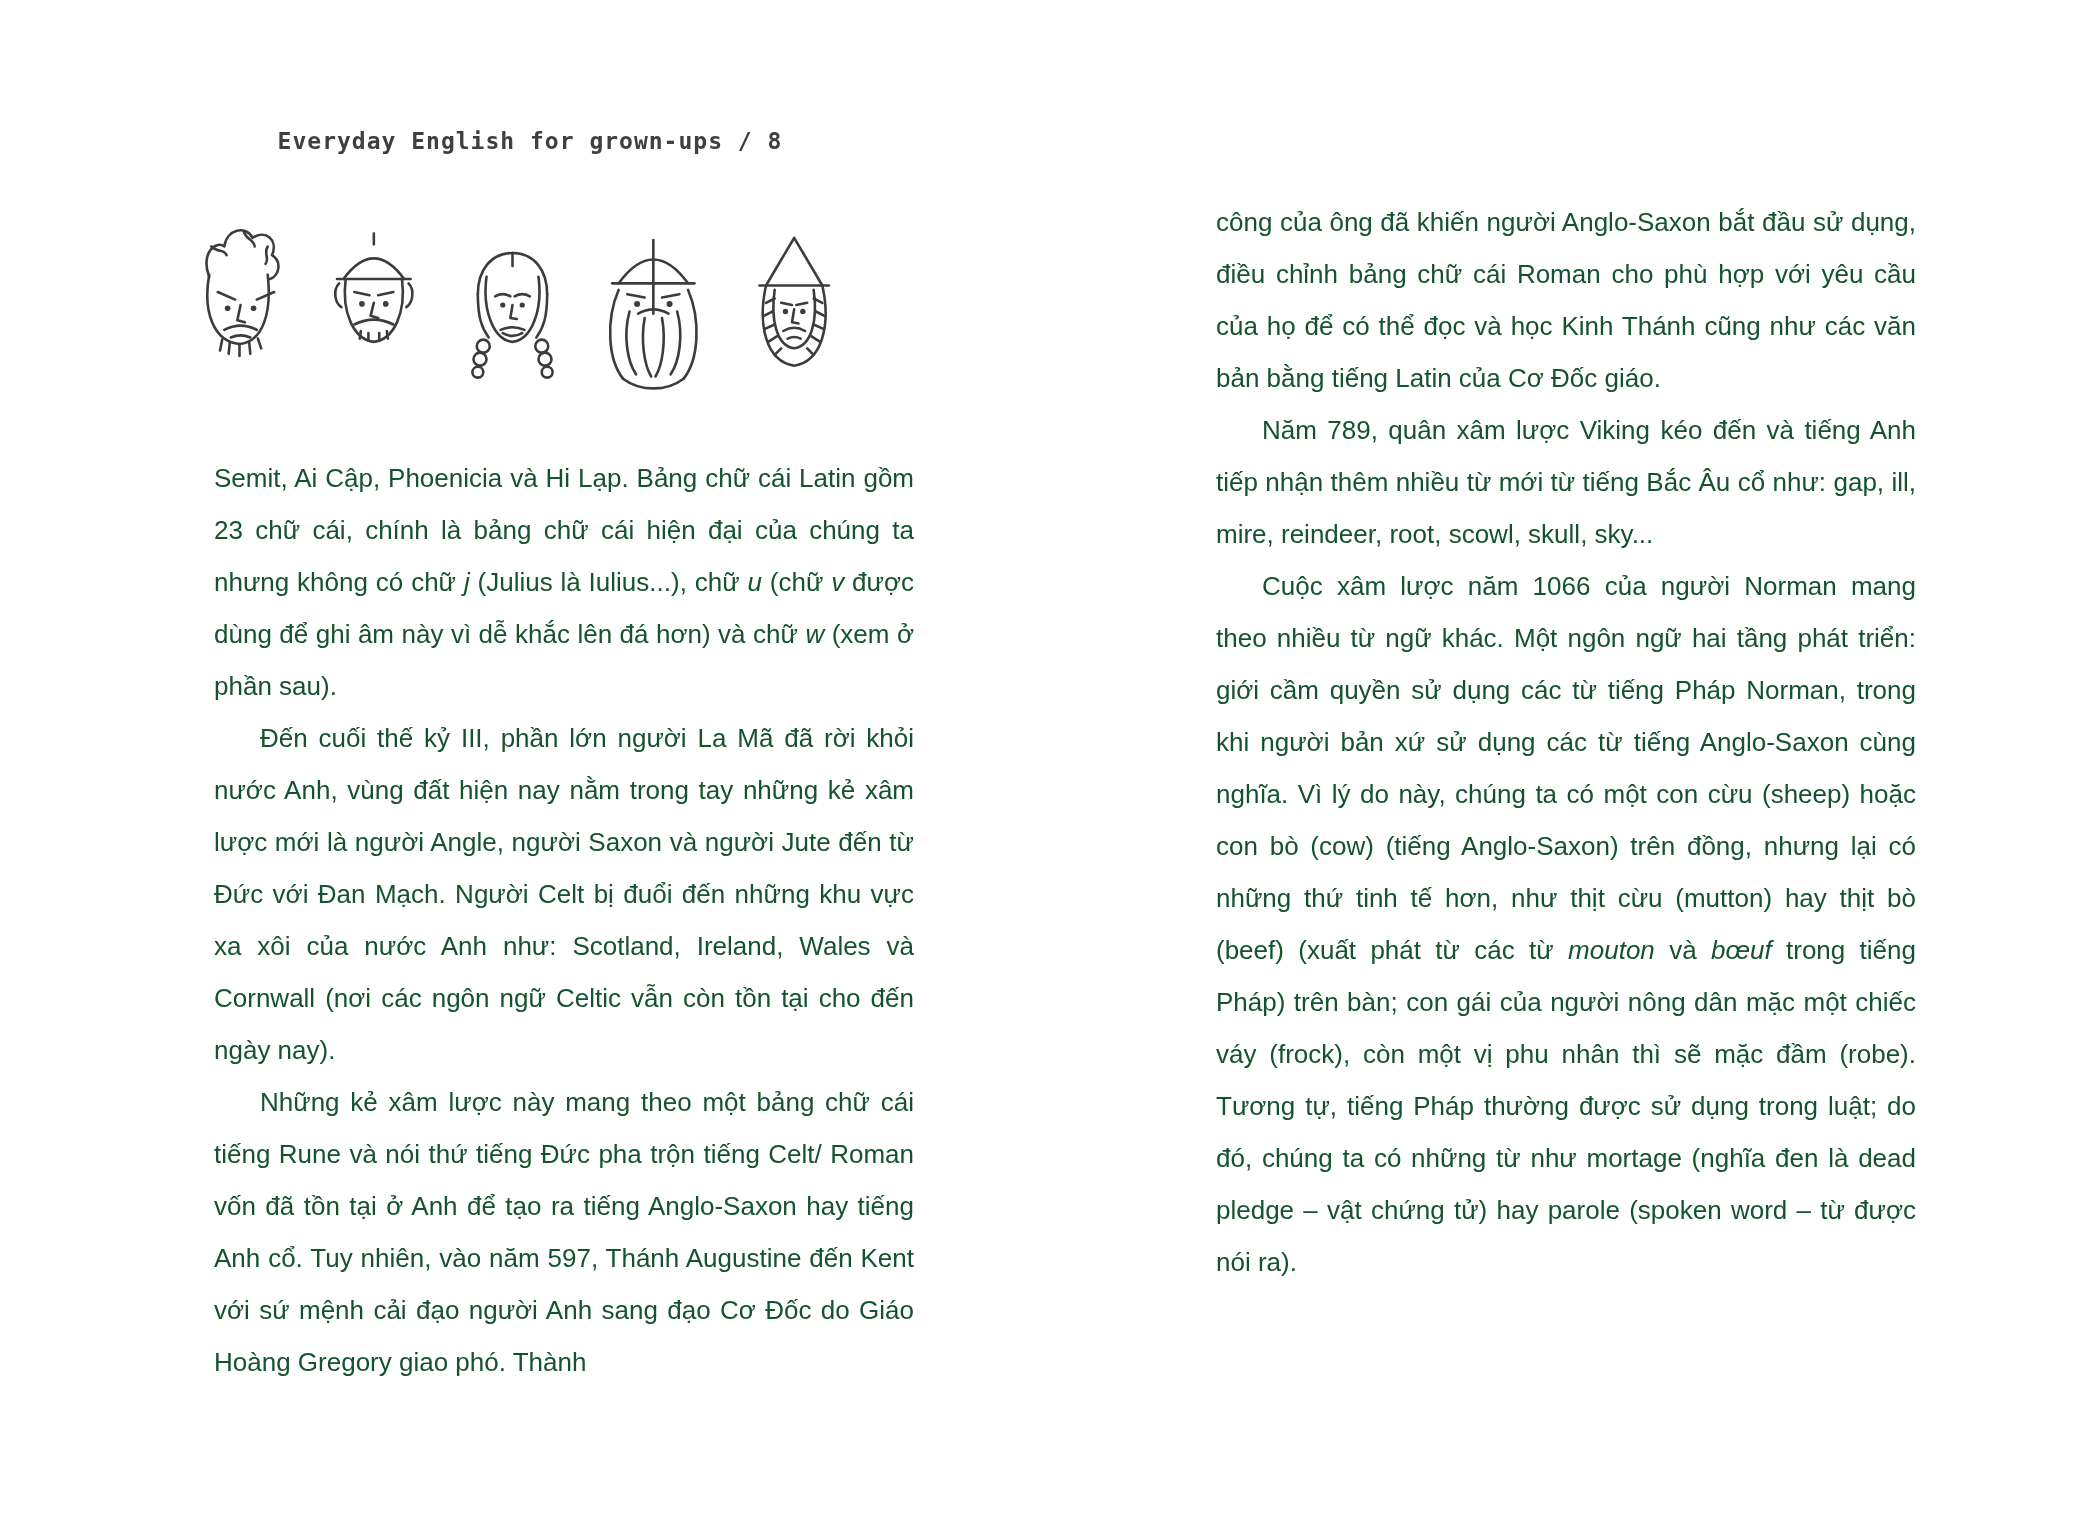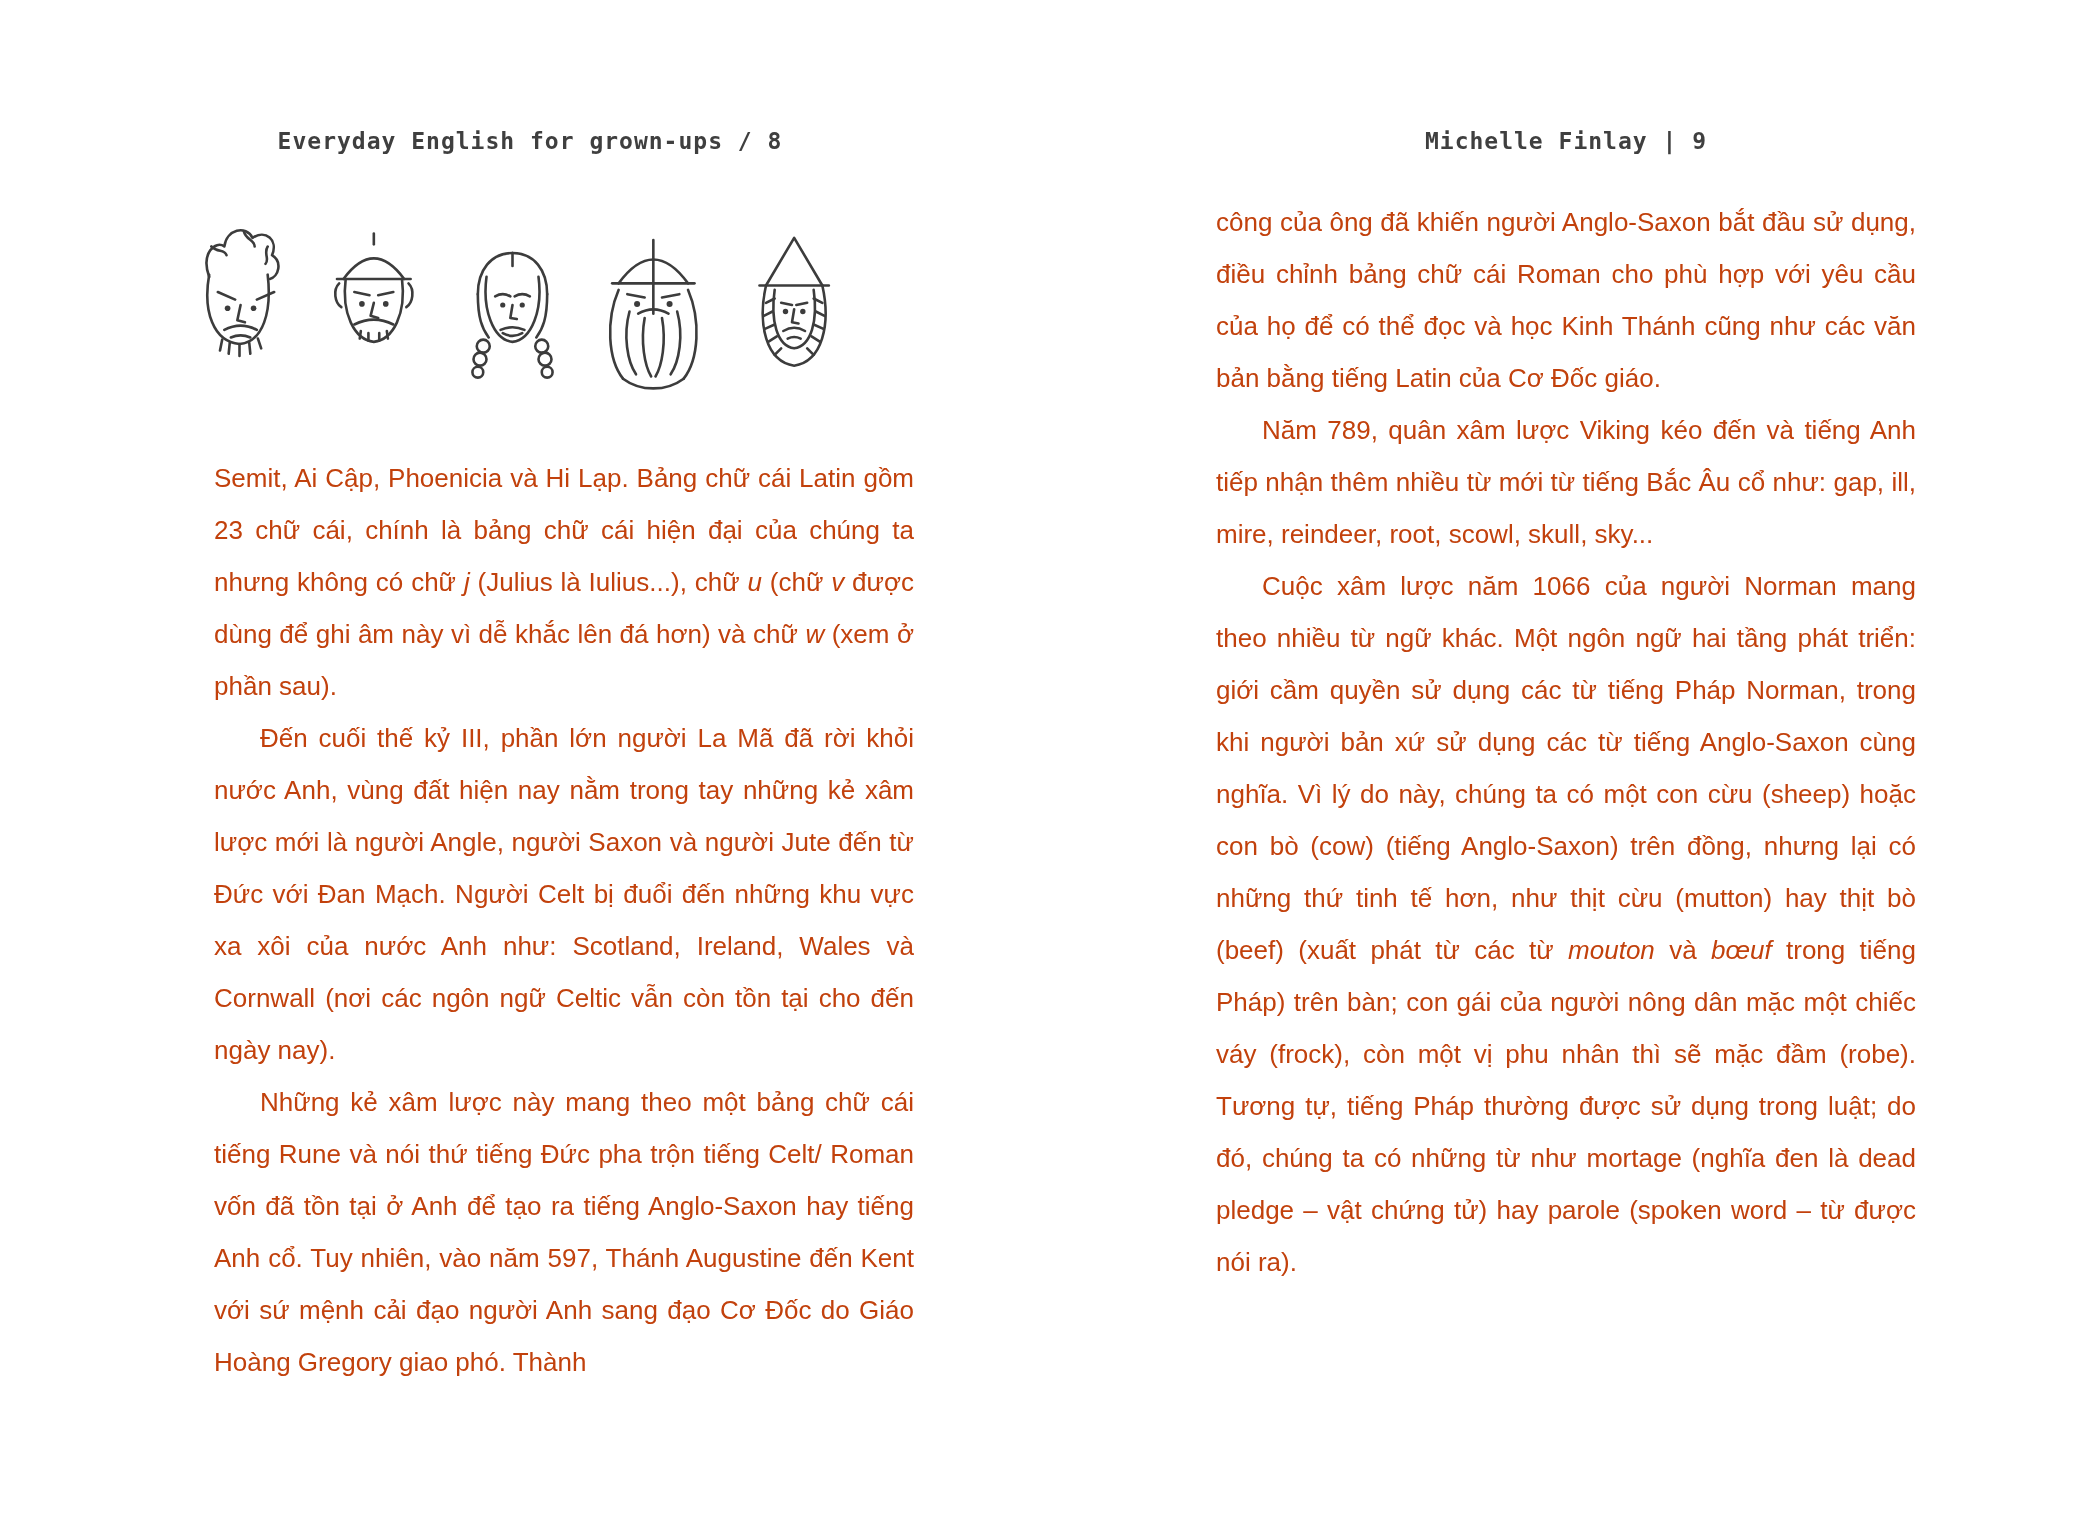--- a/index.html
+++ b/index.html
@@ -33,36 +33,35 @@
     width: 715px;
     height: 200px;
   }
   .illustration svg { width: 100%; height: 100%; }
   .text-col {
     position: absolute;
     width: 700px;
     font-size: 26px;
     line-height: 52px;
     text-align: justify;
-    color: #c2410c;
+    color: #14532d;
   }
   .col-left  { left: 180px;  top: 452px; margin-left: 34px; }
   .col-right { left: 1216px; top: 196px; }
   .text-col p { margin: 0; padding: 0; }
   .text-col p.indent { text-indent: 46px; }
   .italic { font-style: italic; }
 </style>
 </head>
 <body>
 
 <div class="book">
 
   <div class="running-head head-left">Everyday English for grown-ups / 8</div>
 
-  <div class="running-head head-right">Michelle Finlay | 9</div>
 
   <div class="illustration">
     <svg viewBox="0 0 660 180" xmlns="http://www.w3.org/2000/svg">
       <g stroke="#3c3c3c" stroke-width="2.4" fill="none" stroke-linecap="round" stroke-linejoin="round">
 
         <g>
           <path d="M38,64 C30,42 44,30 52,36 C54,20 72,16 78,28 C90,20 102,30 96,44 C106,50 102,64 94,66"></path>
           <path d="M40,36 C46,42 52,38 54,44 M70,22 C72,30 80,30 80,36 M92,36 C88,42 94,48 90,52"></path>
           <path d="M38,62 C32,96 42,124 66,126 C88,124 96,96 92,62"></path>
           <path d="M46,78 L62,85 M82,85 L98,78"></path>

